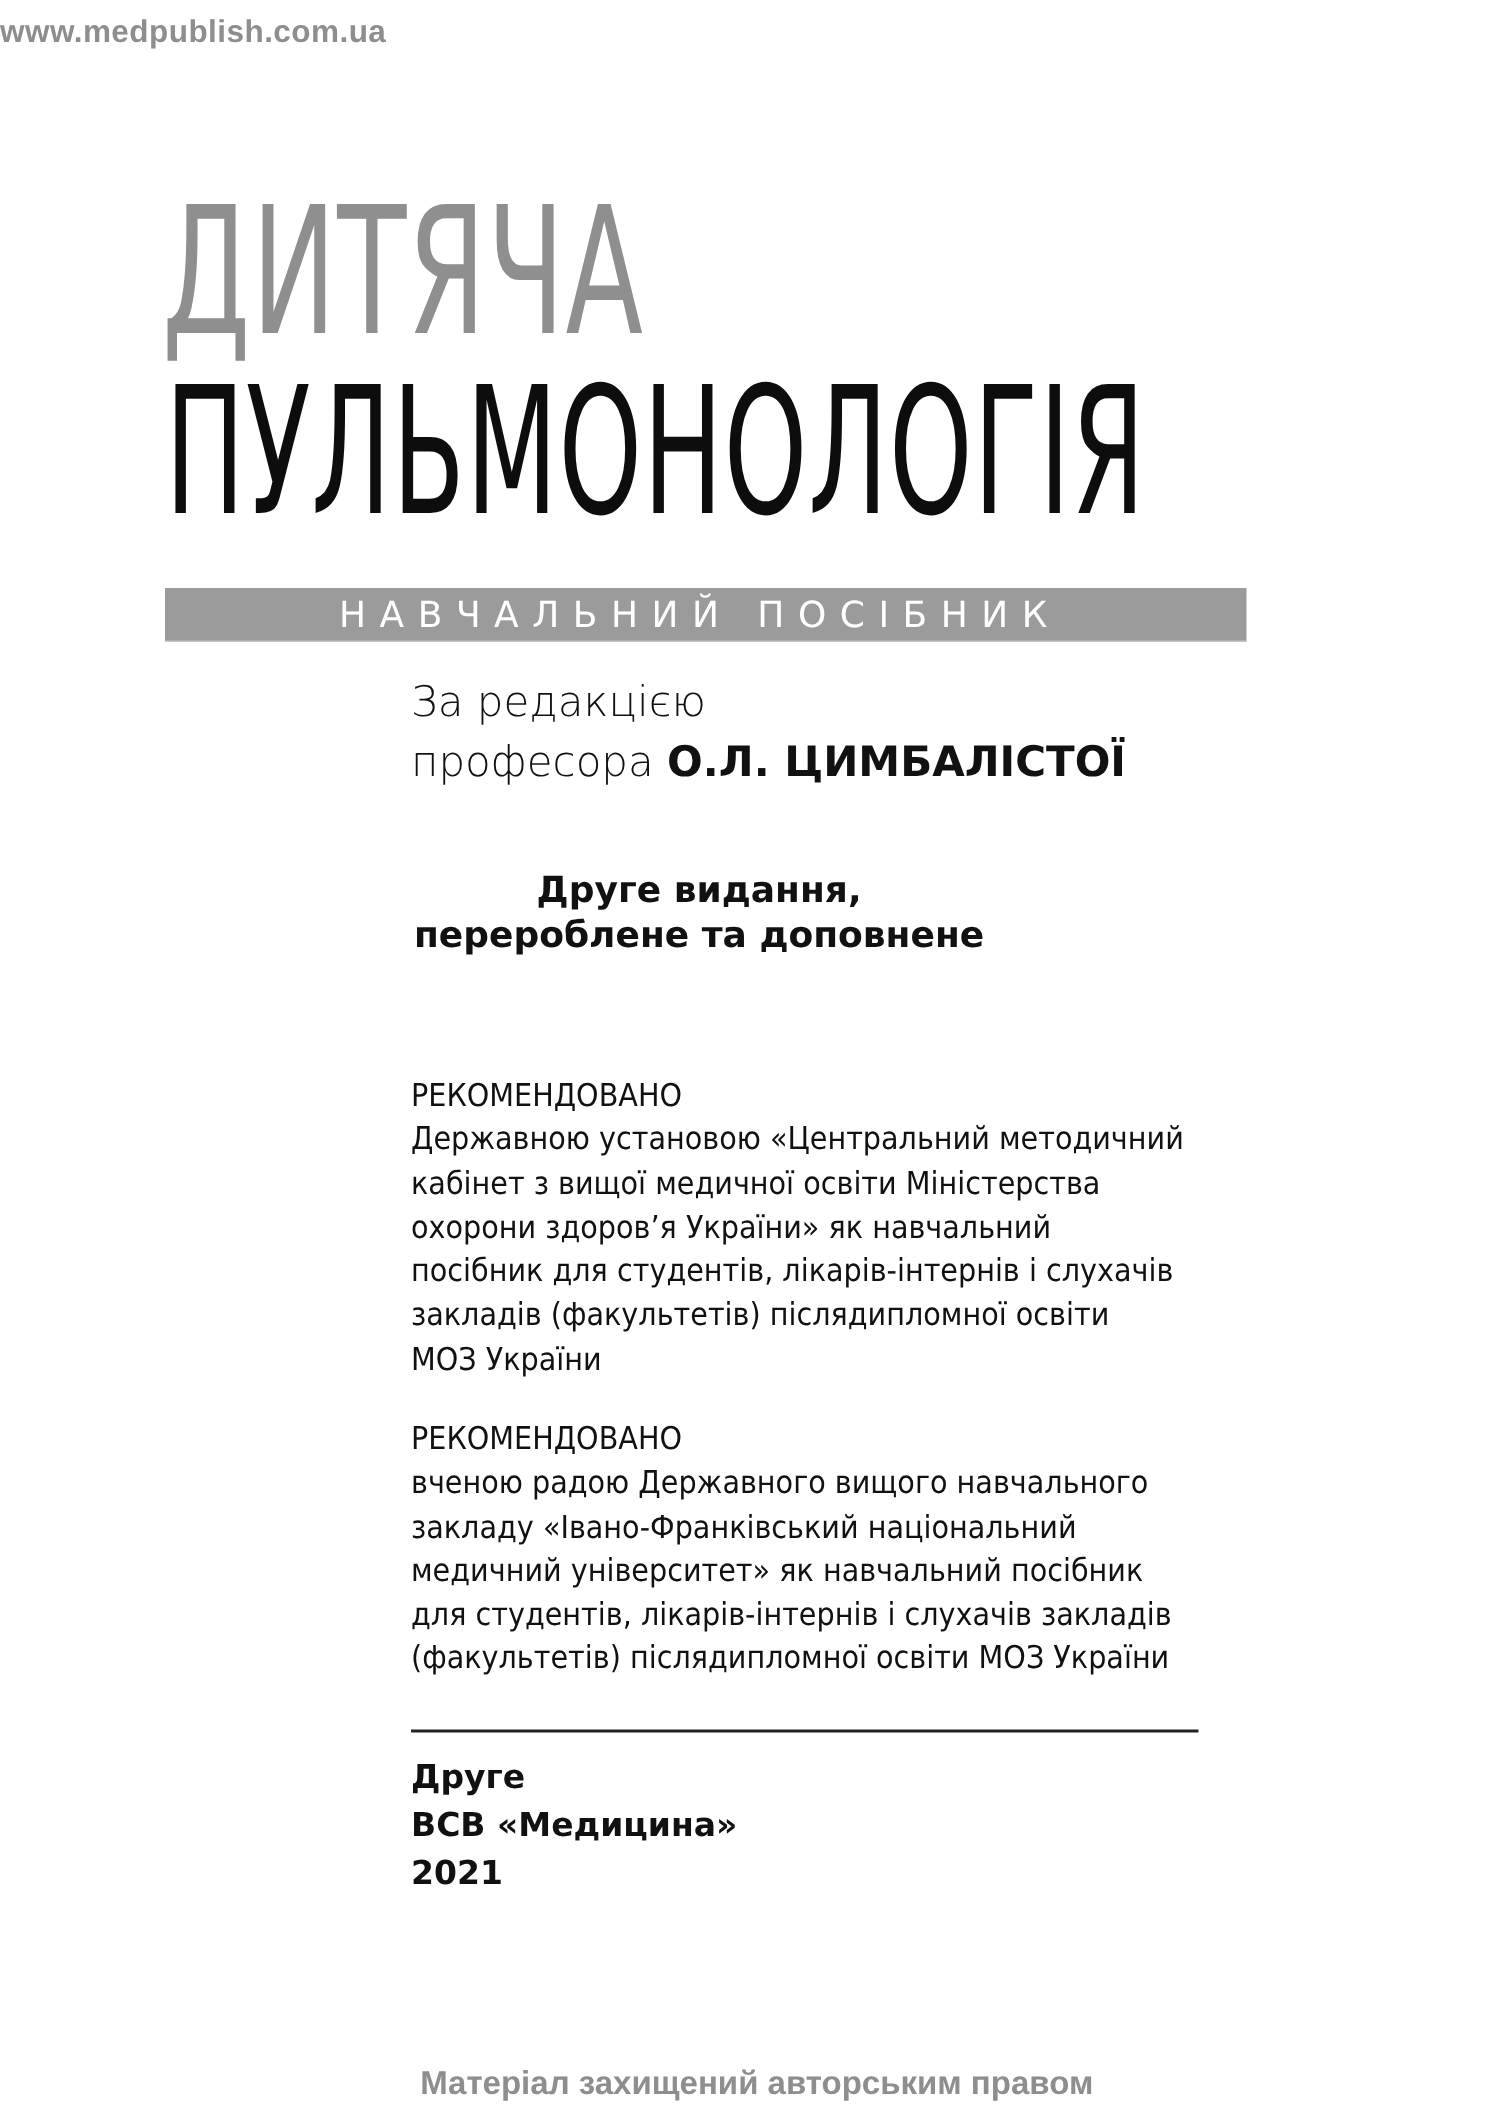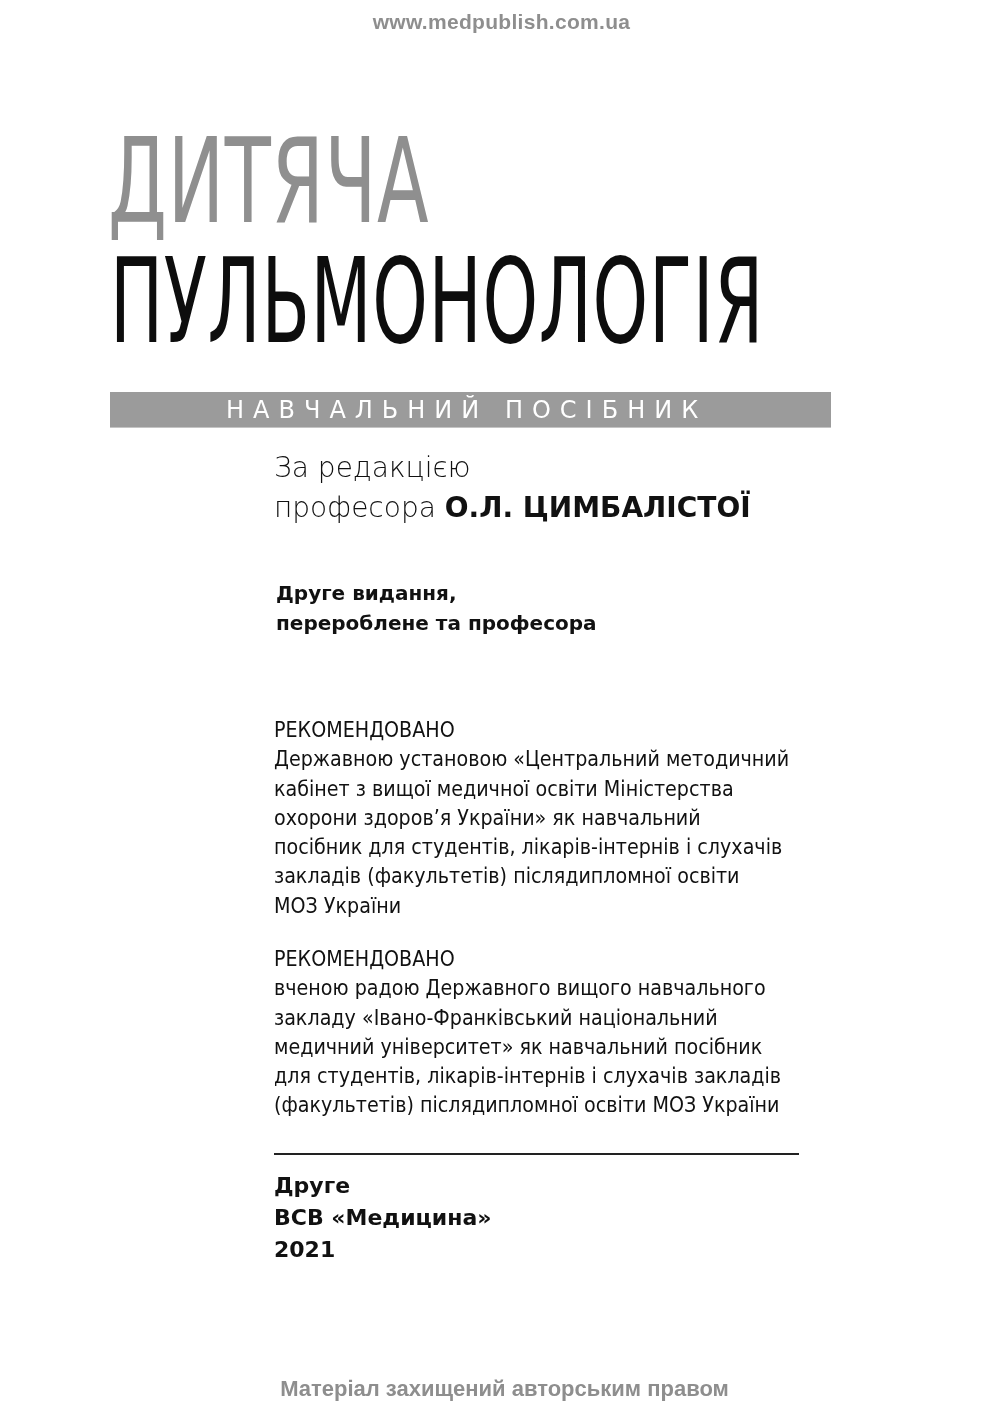--- a/index.html
+++ b/index.html
@@ -12,21 +12,21 @@
       height: 1416px;
       position: relative;
       overflow: hidden;
       font-family: "DejaVu Sans", sans-serif;
       color: #111111;
     }
     .abs { position: absolute; }
 
     .watermark-top {
       left: 0; top: 10px; width: 1003px;
-      text-align: center;
+      text-align: left;
       font-family: "Liberation Sans", sans-serif;
       font-weight: bold;
       font-size: 21px;
       color: #8e8e8e;
       letter-spacing: 0.3px;
     }
     .title-line1 {
       left: 108px; top: 122px;
       font-family: "DejaVu Sans", sans-serif;
       font-weight: normal;
@@ -75,24 +75,25 @@
       white-space: nowrap;
       font-weight: 300;
     }
     .editor-line .name {
       font-weight: bold;
     }
     .edition {
       left: 276px; top: 578px;
       font-family: "DejaVu Sans", sans-serif;
       font-weight: bold;
-      font-size: 20px;
+      font-size: 24px;
       line-height: 30px;
       color: #111;
       white-space: nowrap;
+      text-align: center;
     }
     .rec-block {
       left: 274px;
       font-family: "DejaVu Sans", sans-serif;
       font-size: 21px;
       line-height: 29.3px;
       color: #111;
       white-space: nowrap;
       transform: scaleX(0.91);
       transform-origin: left top;
@@ -134,21 +135,21 @@
 </div>
 
 <div class="abs editor-line" style="top:450px;text-align:right;">За редакцією</div>
 <div class="abs editor-line" style="top:490px;">
   <span>професора</span>
   <span class="name">О.Л. ЦИМБАЛІСТОЇ</span>
 </div>
 
 <div class="abs edition">
   <div>Друге видання,</div>
-  <div>перероблене та професора</div>
+  <div>перероблене та доповнене</div>
 </div>
 
 <div class="abs rec-block" style="top:716px;">
   <div>РЕКОМЕНДОВАНО</div>
   <div>Державною установою «Центральний методичний</div>
   <div>кабінет з вищої медичної освіти Міністерства</div>
   <div>охорони здоров’я України» як навчальний</div>
   <div>посібник для студентів, лікарів-інтернів і слухачів</div>
   <div>закладів (факультетів) післядипломної освіти</div>
   <div>МОЗ України</div>

